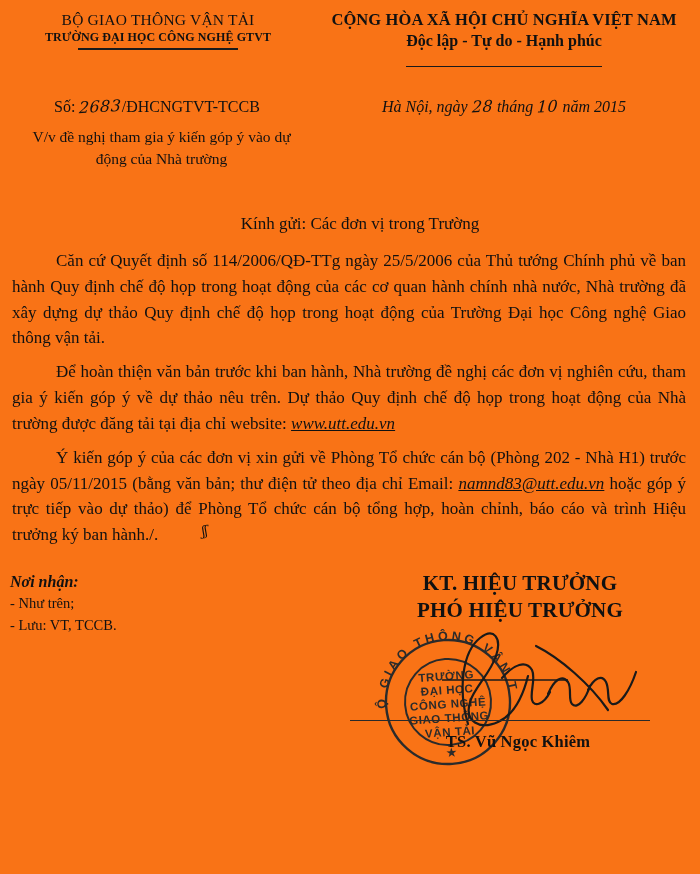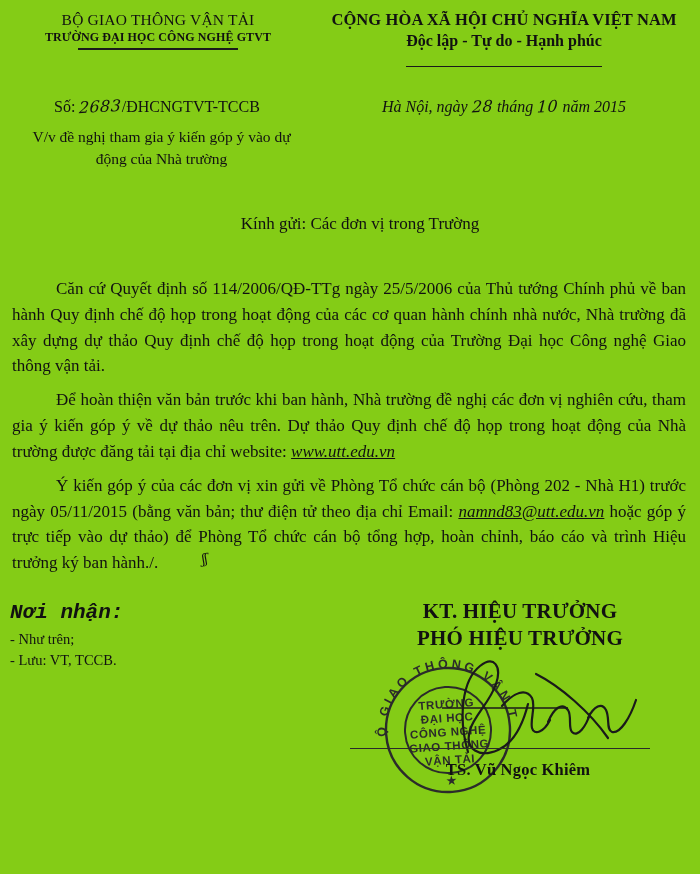--- a/index.html
+++ b/index.html
@@ -8,21 +8,21 @@
     background: #ffffff;
   }
   body {
     font-family: "Liberation Serif", "DejaVu Serif", serif;
     color: #111111;
   }
   #page {
     position: relative;
     width: 700px;
     height: 874px;
-    background: #84cc16;
+    background: #f97316;
     overflow: hidden;
   }
 
   
   .header {
     display: flex;
     width: 100%;
     padding-top: 10px;
     box-sizing: border-box;
   }
@@ -115,21 +115,21 @@
   .recipient {
     text-align: center;
     font-size: 17px;
     margin-top: 44px;
     padding-right: 24px;
     margin-left: 44px;
   }
 
   
   .body {
-    margin-top: 42px;
+    margin-top: 14px;
     padding: 0 14px 0 12px;
   }
   .body p {
     margin: 0 0 8px 0;
     font-size: 17px;
     line-height: 1.52;
     text-align: justify;
     text-indent: 44px;
   }
   .link-ul {
@@ -152,22 +152,21 @@
     padding: 0 10px;
   }
   .footer-left {
     width: 50%;
     font-size: 14.5px;
     line-height: 1.46;
   }
   .noi-nhan {
     font-weight: bold;
     font-style: italic;
-    font-size: 21px;
-    font-family: Liberation Mono, monospace;
+    font-size: 16px;
   }
   .footer-right {
     width: 50%;
     text-align: center;
     position: relative;
   }
   .sig-title {
     font-size: 21px;
     font-weight: bold;
     line-height: 1.3;

